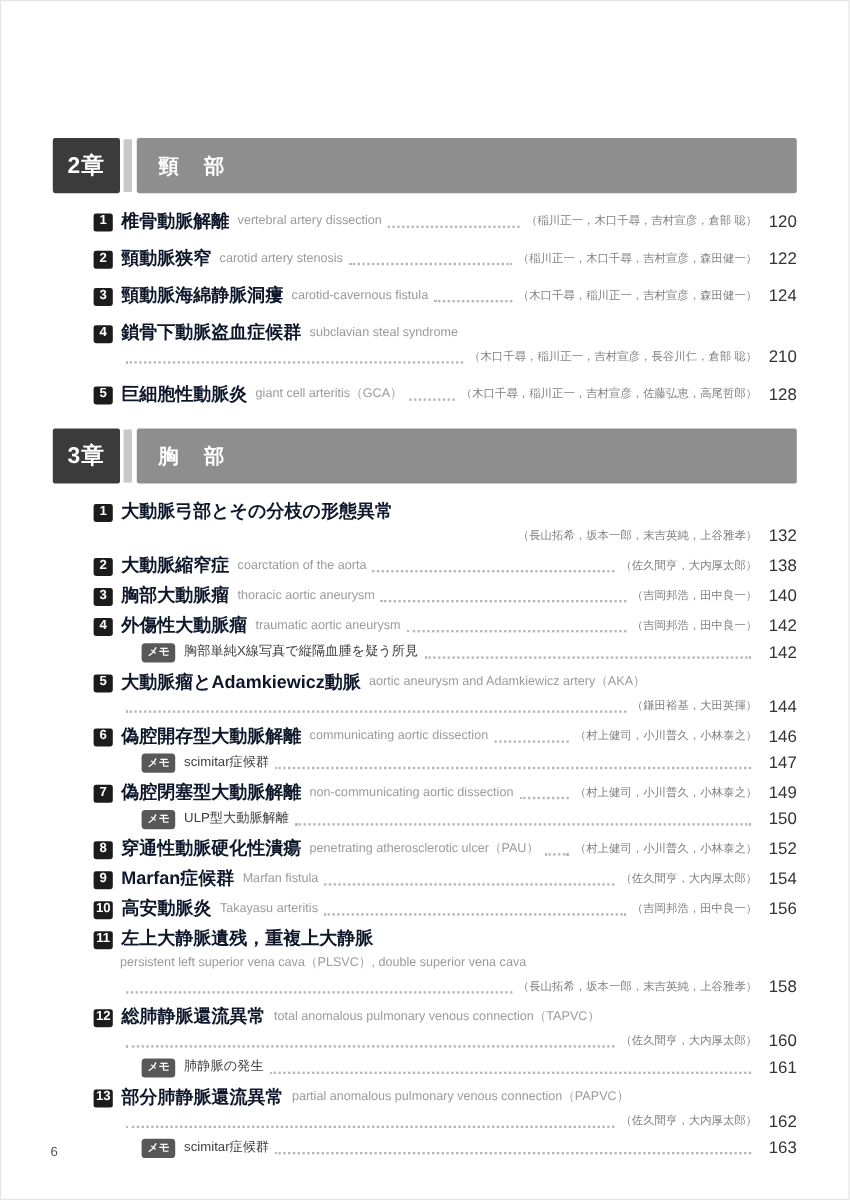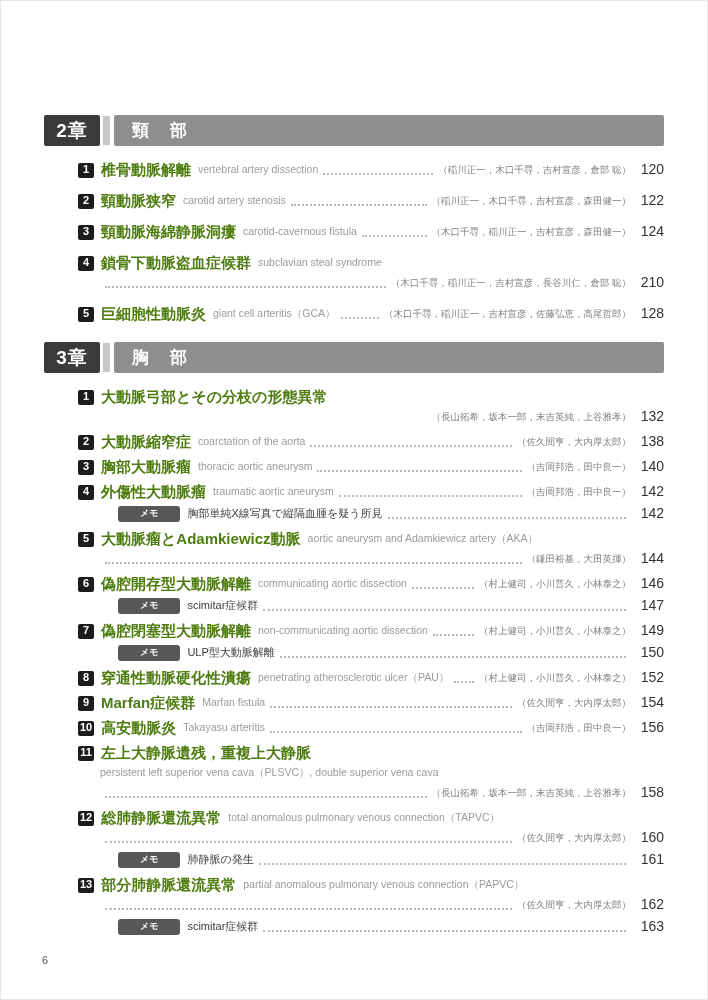--- a/index.html
+++ b/index.html
@@ -16,21 +16,21 @@
     box-shadow: inset 0 0 0 1px #e6e6e6;
   }
   .content {
     position: absolute;
     left: 44px; top: 115px;
     width: 620px;
   }
   .chapter + .chapter { margin-top: 14px; }
 
   
-  .ch-header { display: flex; align-items: stretch; height: 31px; margin-bottom: 12px; }
+  .ch-header { display: flex; align-items: stretch; height: 46px; margin-bottom: 12px; }
   .ch-num {
     background: #3b3b3b; color: #fff;
     width: 56px; flex: 0 0 56px;
     display: flex; align-items: center; justify-content: center;
     font-size: 19px; font-weight: bold; letter-spacing: 1px;
     border-radius: 2px;
   }
   .ch-notch { width: 7px; flex: 0 0 7px; background: #c8c8c8; margin: 1px 4px 1px 3px; border-radius: 1px; }
   .ch-bar {
     flex: 1; background: #8e8e8e; color: #fff;
@@ -49,36 +49,36 @@
   .row.memo { margin-left: 40px; margin-top: 2px; }
 
   .num-badge {
     background: #1c1c1c; color: #fff;
     font-weight: bold; font-size: 11px;
     min-width: 12px; height: 15px; padding: 0 2px;
     display: inline-flex; align-items: center; justify-content: center;
     margin-right: 7px; border-radius: 2px;
     flex: 0 0 auto;
   }
-  .ja { font-size: 15px; font-weight: bold; color: #4d7c0f; white-space: nowrap; }
+  .ja { font-size: 15px; font-weight: bold; color: #0f172a; white-space: nowrap; }
   .en { font-size: 10.5px; color: #9b9b9b; margin-left: 7px; white-space: nowrap; }
   .row.cont .en { margin-left: 0; }
   .leader {
     flex: 1 1 auto; min-width: 10px; height: 0;
     border-bottom: 2px dotted #b8b8b8;
     margin: 0 5px; position: relative; top: 4px;
   }
   .spacer { flex: 1 1 auto; min-width: 6px; }
   .authors { font-size: 9.5px; color: #808080; white-space: nowrap; flex: 0 0 auto; }
   .pagenum { font-size: 14px; color: #333; margin-left: 7px; min-width: 26px; text-align: right; flex: 0 0 auto; }
 
   .memo-badge {
     background: #585858; color: #fff;
     font-size: 9px; font-weight: bold;
-    padding: 2px 22px; border-radius: 3px;
+    padding: 2px 5px; border-radius: 3px;
     margin-right: 7px; white-space: nowrap; flex: 0 0 auto;
   }
   .memo-text { font-size: 11px; color: #3d3d3d; white-space: nowrap; }
 
   .footer-page-num {
     position: absolute; left: 42px; bottom: 34px;
     font-size: 11px; color: #555;
   }
 </style>
 </head>

